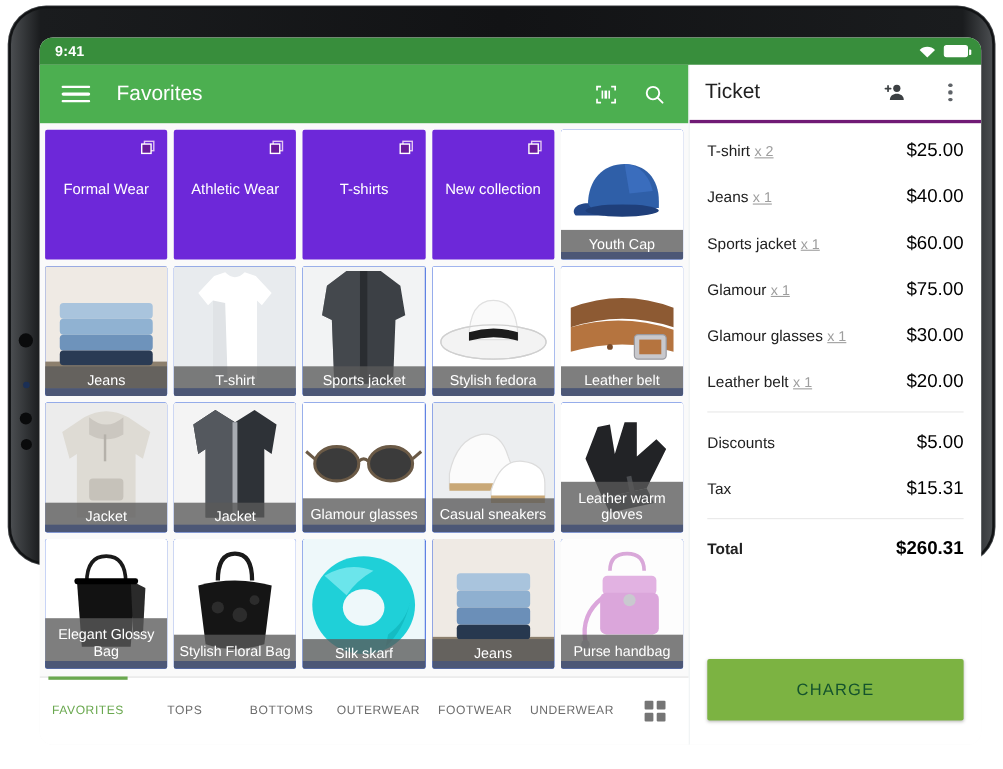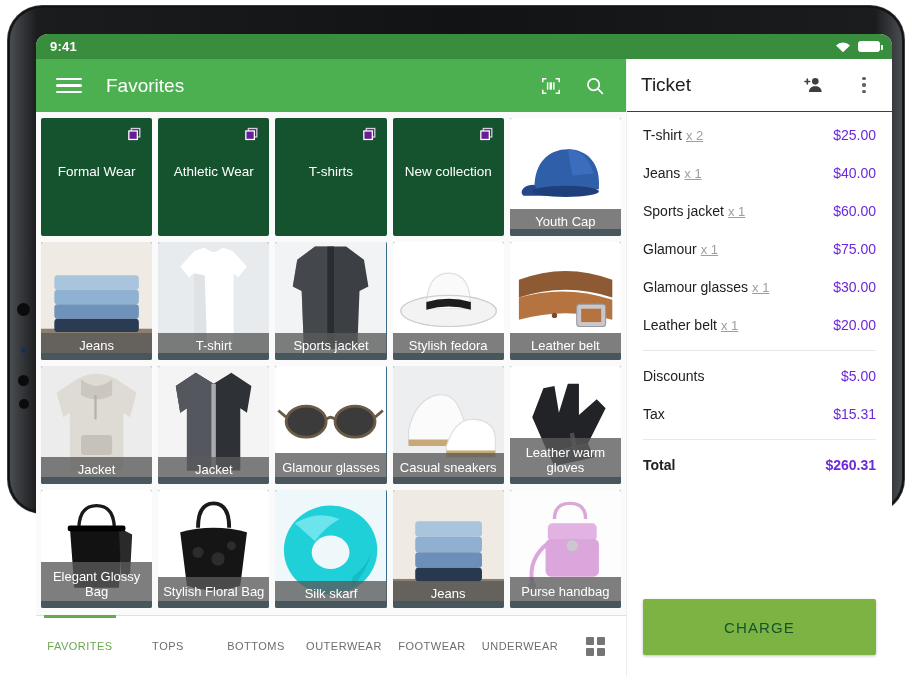--- a/index.html
+++ b/index.html
@@ -98,21 +98,21 @@
               justify-content: center; cursor: pointer; }
 
   
   .ticket-bar {
     height: 53px;
     background: #ffffff;
     display: flex;
     align-items: center;
     padding: 0 12px 0 14px;
     gap: 19px;
-    border-bottom: 1px solid #701a75;
+    border-bottom: 3px solid #701a75;
   }
   .ticket-title { font-size: 19px; color: #212121; flex: 1; }
   .tbar-icon { width: 32px; height: 32px; display: flex; align-items: center;
                justify-content: center; cursor: pointer; }
   .kebab { display: flex; flex-direction: column; gap: 3px; align-items: center; }
   .kebab i { width: 3.4px; height: 3.4px; border-radius: 50%; background: #5f6368; display:block; }
 
   
   .grid-wrap { flex: 1; padding: 6px 0 0 0; overflow: hidden; }
   .grid {
@@ -122,33 +122,33 @@
     padding: 0 5px;
   }
   .tile {
     position: relative;
     height: 118px;
     border-radius: 2px;
     overflow: hidden;
     cursor: pointer;
     background: #ffffff;
   }
-  .tile.category { background: #14532d; text-decoration: underline; }
+  .tile.category { background: #6d28d9; text-decoration: underline; }
   .cat-label {
     position: absolute;
     left: 0; right: 0; top: 46px;
     text-align: center;
     color: #ffffff;
     font-size: 13.5px;
     padding: 0 6px;
     line-height: 1.25;
   }
   .layers-ic { position: absolute; top: 8px; right: 9px; }
 
-  .tile.product { background: #0c4a6e; }
+  .tile.product { background: #1d4ed8; }
   .photo { position: absolute; inset: 0; }
   .prod-label {
     position: absolute;
     left: 0; right: 0; bottom: 0;
     background: rgba(90,90,90,0.78);
     color: #ffffff;
     font-size: 13px;
     text-align: center;
     line-height: 1.2;
     padding: 5px 3px 6px;
@@ -199,21 +199,21 @@
   .t-row {
     display: flex;
     justify-content: space-between;
     align-items: baseline;
     padding: 11px 16px;
     font-size: 14px;
     color: #212121;
     cursor: pointer;
   }
   .t-name .qty { color: #9e9e9e; font-size: 13px; margin-left: 4px; text-decoration: underline; }
-  .t-price { font-size: 14px; color: #6d28d9; }
+  .t-price { font-size: 17px; color: #000000; }
   .t-divider { height: 1px; background: #e8e8e8; margin: 6px 16px; }
   .t-row.total { font-weight: bold; }
   .t-row.total .t-price { font-weight: bold; }
   .charge-wrap { padding: 0 16px 22px; }
   .charge-btn {
     width: 100%;
     height: 56px;
     background: #7cb342;
     color: #14532d;
     border: none;

